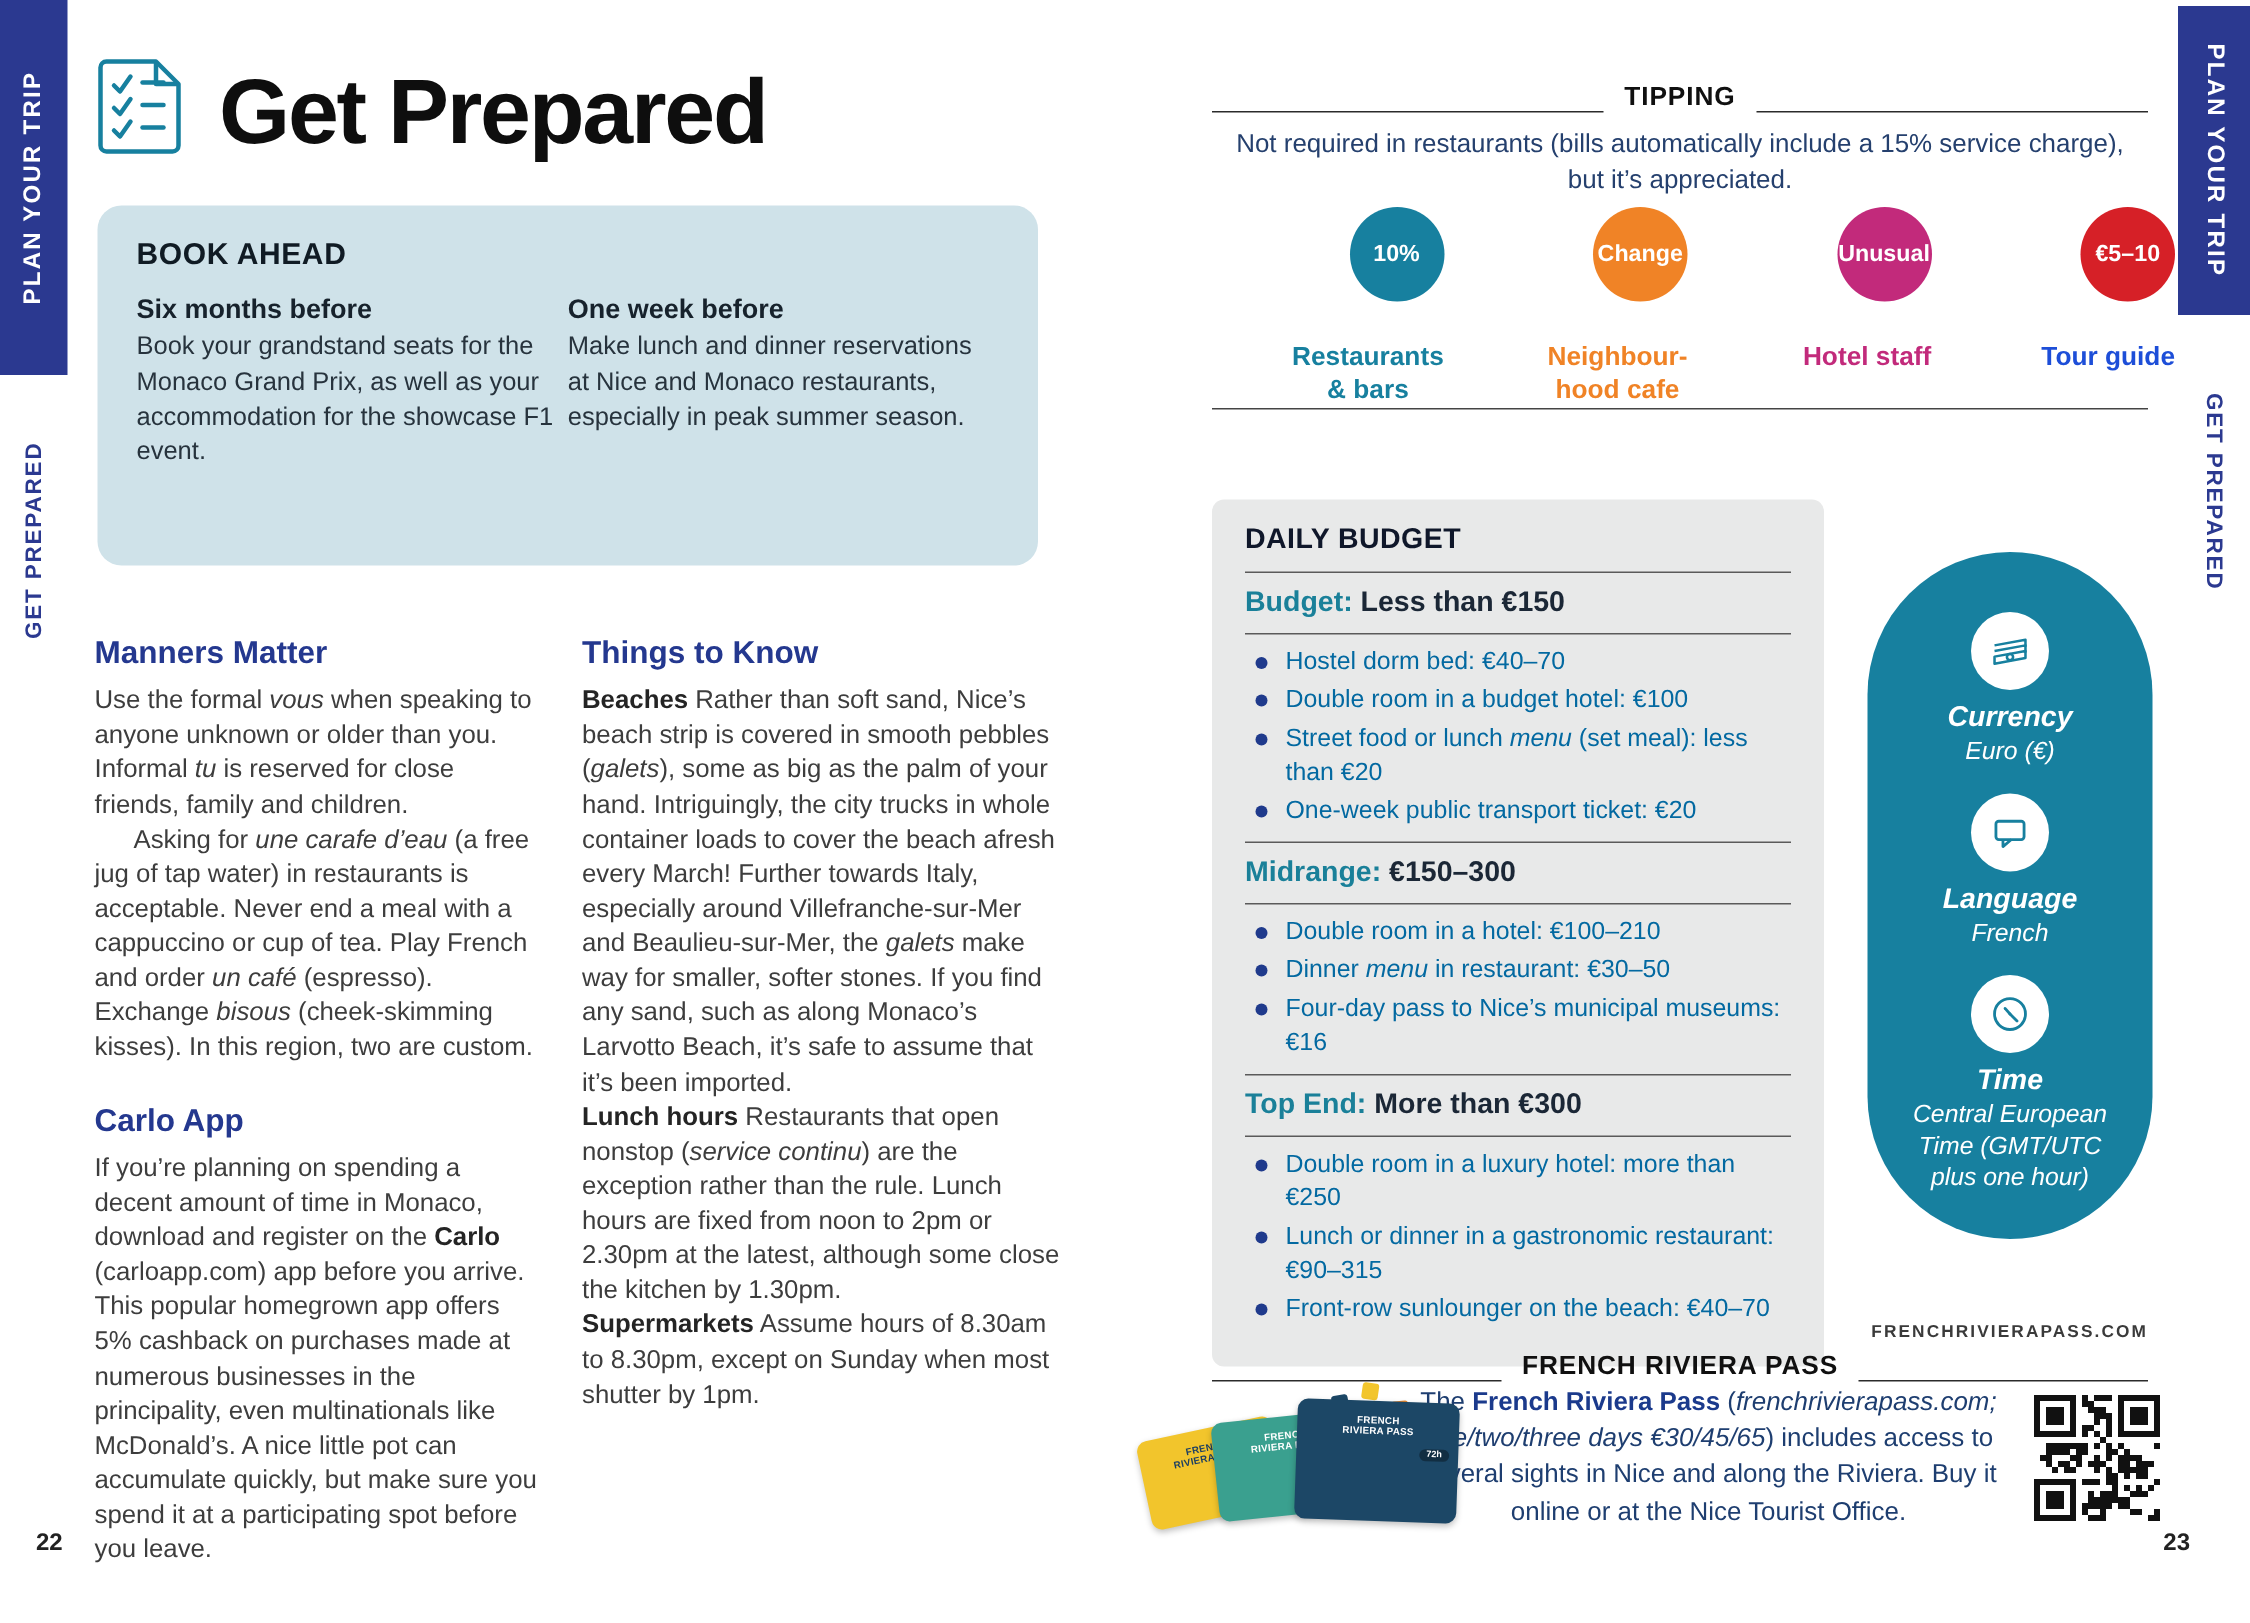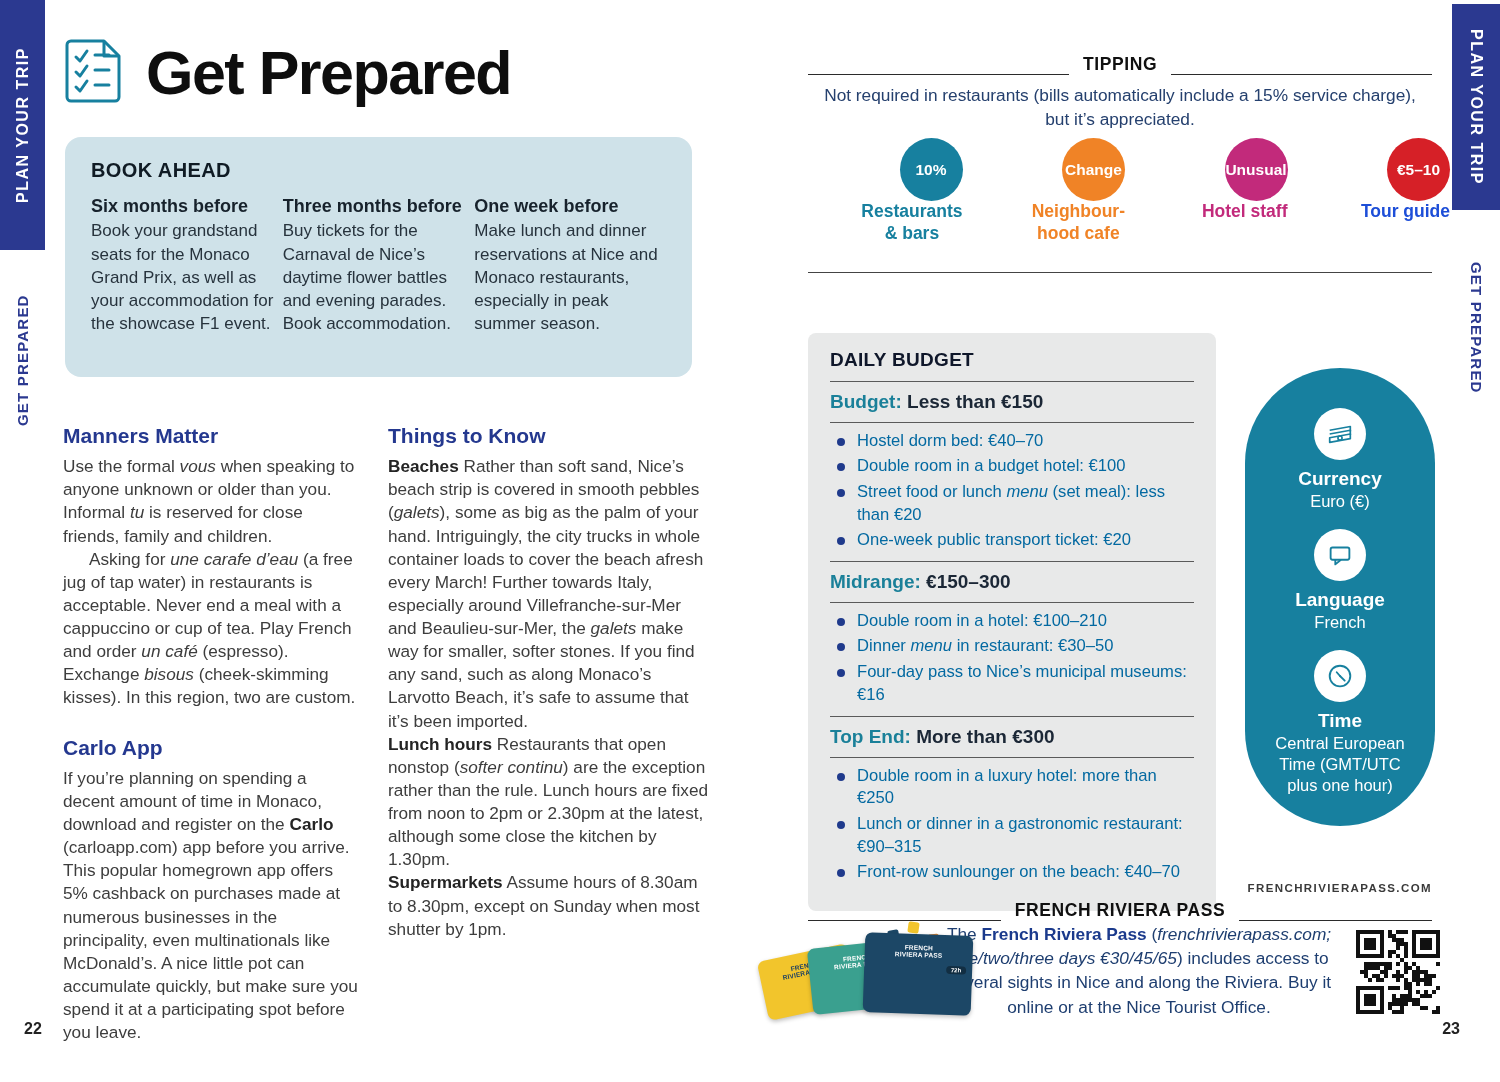--- a/index.html
+++ b/index.html
@@ -47,38 +47,38 @@
   .rule-row{position:absolute;display:flex;align-items:flex-end;gap:14px;}
   .rule-row .line{flex:1;border-top:1.6px solid #2b2b2b;}
   .rule-row .cap{font-size:17.5px;font-weight:800;letter-spacing:.6px;color:#101010;white-space:nowrap;}
   .tip-head{left:808px;top:54px;width:624px;}
   .tip-note{position:absolute;left:818px;top:84px;width:604px;text-align:center;
             color:#25406e;font-size:17.3px;line-height:1.38;}
   .tip-row{position:absolute;left:800px;top:138px;width:650px;display:flex;}
   .tip-item{flex:1;display:flex;flex-direction:column;align-items:flex-end;}
   .tip-circle{width:63px;height:63px;border-radius:50%;display:flex;align-items:center;justify-content:center;
               color:#fff;font-weight:700;font-size:15.5px;}
-  .tip-label{margin-top:0;font-weight:700;font-size:17.5px;text-align:center;line-height:1.25;white-space:pre-line;}
+  .tip-label{margin-top:26px;font-weight:700;font-size:17.5px;text-align:center;line-height:1.25;white-space:pre-line;}
   .tip-bottom-rule{position:absolute;left:808px;top:272px;width:624px;border-top:1.6px solid #444;}
 
   
   .budget{position:absolute;left:808px;top:333px;width:408px;background:#e8e9e9;border-radius:8px;
           box-sizing:border-box;padding:16px 22px 18px;}
   .budget h3{margin:0 0 10px;font-size:19px;font-weight:800;letter-spacing:.3px;color:#0f172a;}
   .budget .div{border-top:1.2px solid #5a5a5a;margin:0;}
   .b-head{padding:9px 0;font-size:19px;font-weight:700;}
   .b-head .lab{color:#1a8099;}
   .b-head .rng{color:#1b2736;}
   .budget ul{list-style:none;margin:7px 0 9px;padding:0;font-size:16.6px;color:#0369a1;line-height:1.38;}
   .budget li{position:relative;padding-left:27px;margin:2.5px 0;}
   .budget li::before{content:'';position:absolute;left:7px;top:8px;width:8px;height:8px;border-radius:50%;background:#1f3a8c;}
 
   
   .pill{position:absolute;left:1245px;top:368px;width:190px;height:458px;background:#17809f;border-radius:95px;
-        display:flex;flex-direction:column;align-items:center;box-sizing:border-box;padding-top:40px;color:#fff;text-align:center;}
+        display:flex;flex-direction:column;align-items:center;box-sizing:border-box;padding-top:40px;color:#fff;text-align:center;font-style:italic;}
   .pill-group{display:flex;flex-direction:column;align-items:center;margin-bottom:17px;}
   .pill-icon{width:52px;height:52px;border-radius:50%;background:#fff;display:flex;align-items:center;justify-content:center;}
   .pill-label{font-weight:700;font-size:19px;margin-top:8px;}
   .pill-value{font-size:16.5px;line-height:1.28;width:152px;margin-top:1px;}
 
   
   .frp-site{position:absolute;left:1120px;top:882px;width:312px;text-align:right;font-size:11.5px;
             letter-spacing:1.4px;color:#3a3a3a;font-weight:700;}
   .frp-head{left:808px;top:900px;width:624px;}
   .frp-body{position:absolute;left:935px;top:922px;width:408px;text-align:center;color:#1e3e70;
@@ -123,24 +123,20 @@
   </div>
 
   <div class="book-ahead">
     <h3>BOOK AHEAD</h3>
     <div class="ba-cols">
       <div class="ba-col">
         <b>Six months before</b>
         <span>Book your grandstand seats for the Monaco Grand Prix, as well as your accommodation for the showcase F1 event.</span>
       </div>
       <div class="ba-col">
-        <b>Three months before</b>
-        <span>Buy tickets for the Carnaval de Nice’s daytime flower battles and evening parades. Book accommodation.</span>
-      </div>
-      <div class="ba-col">
         <b>One week before</b>
         <span>Make lunch and dinner reservations at Nice and Monaco restaurants, especially in peak summer season.</span>
       </div>
     </div>
   </div>
 
   <div class="col col-1">
     <div class="sec">
       <div class="sec-h">Manners Matter</div>
       <p>Use the formal <em>vous</em> when speaking to anyone unknown or older than you. Informal <em>tu</em> is reserved for close friends, family and children.</p>
@@ -148,21 +144,21 @@
     </div>
     <div class="sec">
       <div class="sec-h">Carlo App</div>
       <p>If you’re planning on spending a decent amount of time in Monaco, download and register on the <strong>Carlo</strong> (carloapp.com) app before you arrive. This popular homegrown app offers 5% cashback on purchases made at numerous businesses in the principality, even multinationals like McDonald’s. A nice little pot can accumulate quickly, but make sure you spend it at a participating spot before you leave.</p>
     </div>
   </div>
 
   <div class="col col-2">
     <div class="sec-h">Things to Know</div>
     <p><strong>Beaches</strong> Rather than soft sand, Nice’s beach strip is covered in smooth pebbles (<em>galets</em>), some as big as the palm of your hand. Intriguingly, the city trucks in whole container loads to cover the beach afresh every March! Further towards Italy, especially around Villefranche-sur-Mer and Beaulieu-sur-Mer, the <em>galets</em> make way for smaller, softer stones. If you find any sand, such as along Monaco’s Larvotto Beach, it’s safe to assume that it’s been imported.</p>
-    <p><strong>Lunch hours</strong> Restaurants that open nonstop (<em>softer continu</em>) are the exception rather than the rule. Lunch hours are fixed from noon to 2pm or 2.30pm at the latest, although some close the kitchen by 1.30pm.</p>
+    <p><strong>Lunch hours</strong> Restaurants that open nonstop (<em>service continu</em>) are the exception rather than the rule. Lunch hours are fixed from noon to 2pm or 2.30pm at the latest, although some close the kitchen by 1.30pm.</p>
     <p><strong>Supermarkets</strong> Assume hours of 8.30am to 8.30pm, except on Sunday when most shutter by 1pm.</p>
   </div>
 
   <div class="pagenum pagenum-left">22</div>
 
   <div class="rule-row tip-head">
     <span class="line"></span>
     <span class="cap">TIPPING</span>
     <span class="line"></span>
   </div>

